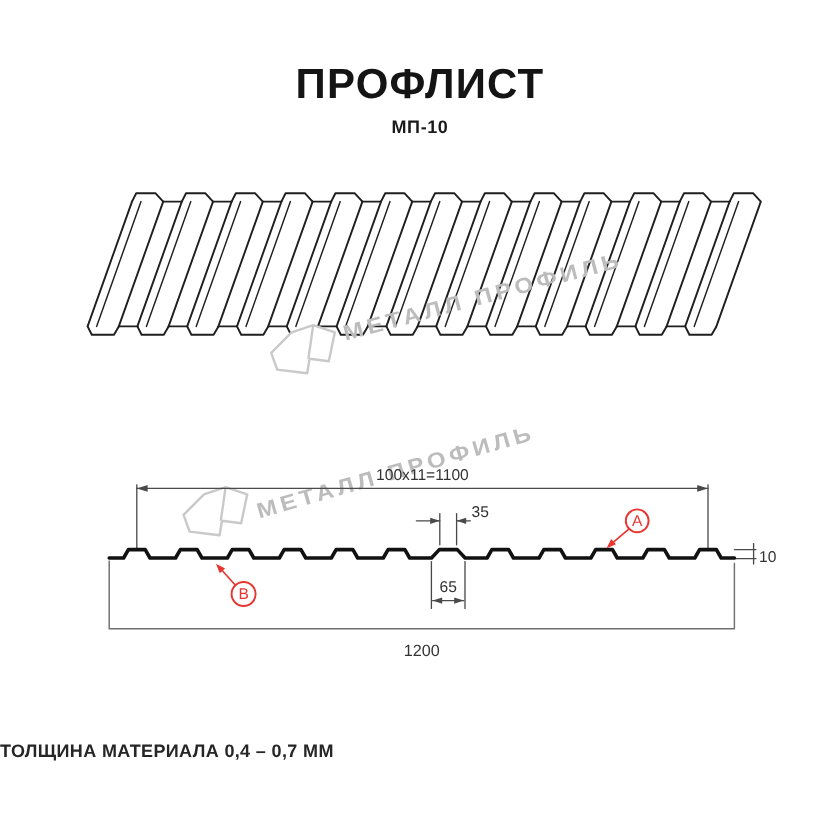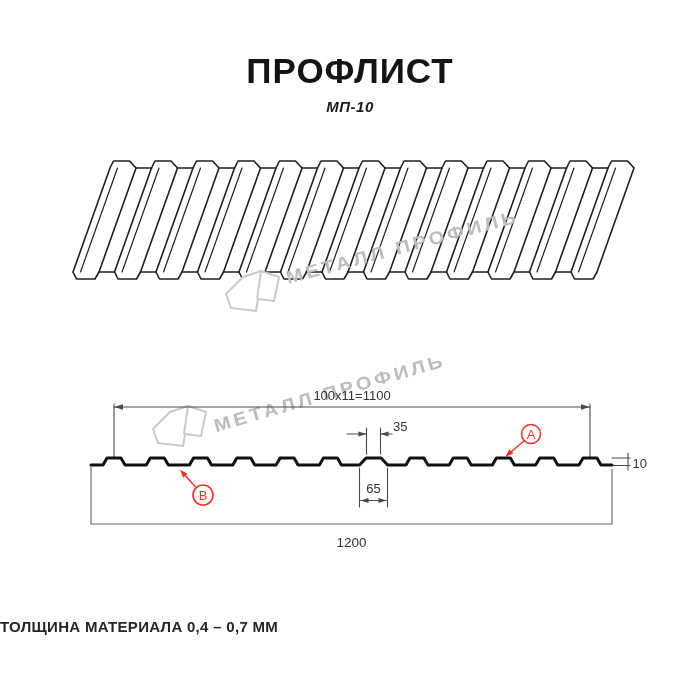--- a/index.html
+++ b/index.html
@@ -2,21 +2,21 @@
 <html><head>
 <meta charset="utf-8">
 <style>
   html,body{margin:0;padding:0;background:#fff;}
   body{width:700px;height:700px;position:relative;overflow:hidden;
        font-family:"Liberation Sans", sans-serif;}
   .stage{position:absolute;inset:0;width:700px;height:700px;padding-left:22px;}
   .title{position:absolute;top:53px;left:0;width:700px;text-align:center;
          font-size:35px;font-weight:800;letter-spacing:1px;color:#141414;line-height:1;}
   .subtitle{position:absolute;top:99px;left:0;width:700px;text-align:center;
-         font-size:15px;font-weight:700;letter-spacing:.5px;color:#1a1a1a;line-height:1;font-style:italic;}
+         font-size:15px;font-weight:700;letter-spacing:.5px;color:#1a1a1a;line-height:1;}
   .footer{position:absolute;top:619px;left:0;width:700px;text-align:left;
          font-size:15px;font-weight:600;letter-spacing:.3px;color:#262626;line-height:1;}
   svg{position:absolute;top:0;left:0;}
   .dim-label{fill:#333;font-size:13px;font-family:"Liberation Sans",sans-serif;}
   .dim-label.mid{text-anchor:middle;}
   .total-label{fill:#333;font-size:13.5px;text-anchor:middle;font-family:"Liberation Sans",sans-serif;}
   .red-letter{font-size:13px;text-anchor:middle;font-family:"Liberation Sans",sans-serif;}
   .wm-text{font-size:18px;font-weight:700;letter-spacing:3px;font-family:"Liberation Sans",sans-serif;}
 </style>
 </head>

